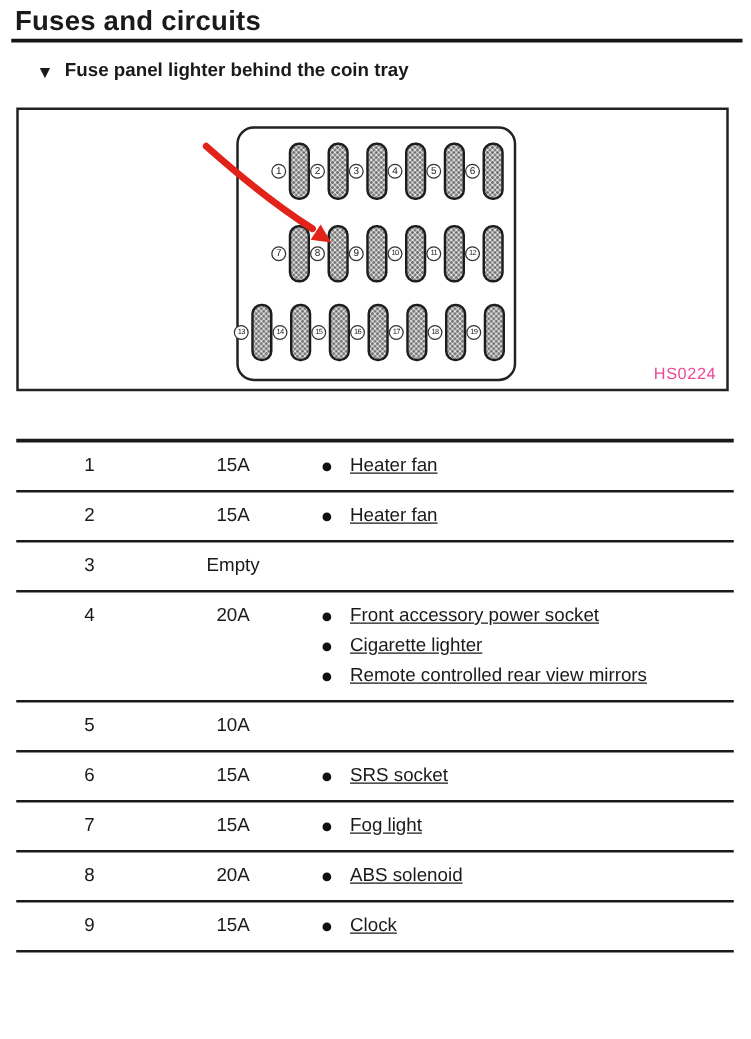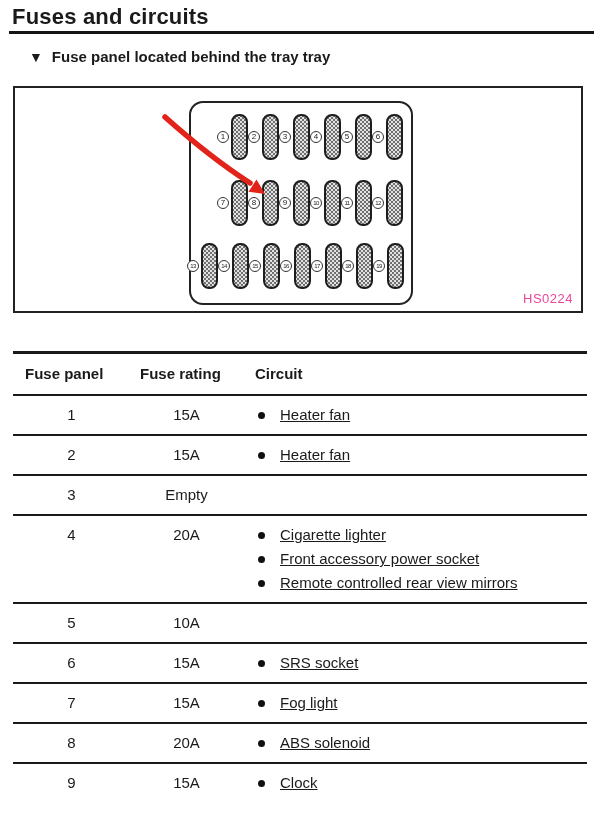--- a/index.html
+++ b/index.html
@@ -83,21 +83,21 @@
 </head>
 <body>
 
 <div class="page">
 
   <h1 class="page-title">Fuses and circuits</h1>
   <div class="title-rule"></div>
 
   <div class="caption">
     <span class="tri">▼</span>
-    <span>Fuse panel located behind the tray tray</span>
+    <span>Fuse panel lighter behind the coin tray</span>
   </div>
 
   <div class="figure-box">
     <div class="panel" id="panel">
         <div class="fuse-row row-0">
           <div class="funit">
             <span class="fnum">1</span>
             <span class="fslot"></span>
           </div>
           <div class="funit">
@@ -179,25 +179,20 @@
         </div>
       </div>
     <svg class="arrow-svg" id="arrow" width="566" height="223" viewBox="0 0 566 223">
       <path id="arrow-path" d="M 150 29 Q 196 70 235 95" fill="none" stroke="#e2231a" stroke-width="5.5" stroke-linecap="round"></path>
       <polygon id="arrow-head" points="250,106 233.5,103.8 241.5,91.5" fill="#e2231a"></polygon>
     </svg>
     <div class="fig-code">HS0224</div>
   </div>
 
   <div class="fuse-table" id="fuse-table">
-    <div class="t-row t-head">
-      <div class="cell hc1">Fuse panel</div>
-      <div class="cell hc2">Fuse rating</div>
-      <div class="cell hc3">Circuit</div>
-    </div>
   <div class="t-row">
         <div class="cell c1">1</div>
         <div class="cell c2">15A</div>
         <div class="cell c3">
           <div class="circ-line">
             <span class="bullet"></span>
             <span>Heater fan</span>
           </div>
         </div>
       </div>
@@ -215,25 +210,25 @@
         <div class="cell c1">3</div>
         <div class="cell c2">Empty</div>
         <div class="cell c3"></div>
       </div>
       <div class="t-row">
         <div class="cell c1">4</div>
         <div class="cell c2">20A</div>
         <div class="cell c3">
           <div class="circ-line">
             <span class="bullet"></span>
+            <span>Front accessory power socket</span>
+          </div>
+          <div class="circ-line">
+            <span class="bullet"></span>
             <span>Cigarette lighter</span>
-          </div>
-          <div class="circ-line">
-            <span class="bullet"></span>
-            <span>Front accessory power socket</span>
           </div>
           <div class="circ-line">
             <span class="bullet"></span>
             <span>Remote controlled rear view mirrors</span>
           </div>
         </div>
       </div>
       <div class="t-row">
         <div class="cell c1">5</div>
         <div class="cell c2">10A</div>

